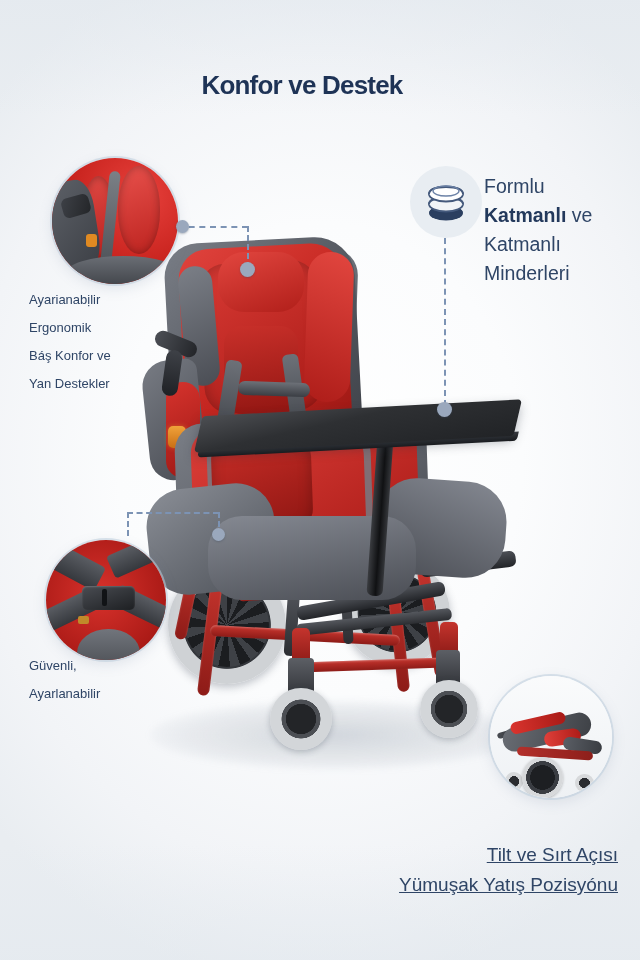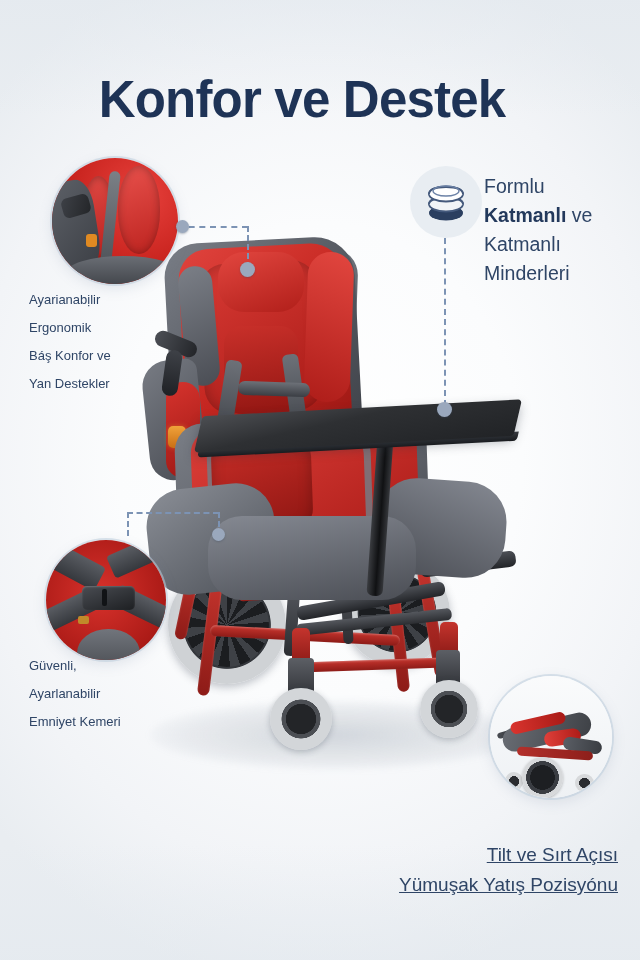--- a/index.html
+++ b/index.html
@@ -16,21 +16,21 @@
       radial-gradient(ellipse 70% 55% at 50% 48%, #ffffff 0%, #fbfcfd 45%, #f2f4f7 78%, #e9edf1 100%);
   }
   .poster::after{
     content:"";position:absolute;inset:0;pointer-events:none;
     background:linear-gradient(180deg, rgba(226,232,238,.55) 0%, rgba(255,255,255,0) 12%, rgba(255,255,255,0) 88%, rgba(226,232,238,.5) 100%);
   }
 
   
   .title{
     position:absolute;left:0;top:70px;width:604px;text-align:center;
-    font-size:51px;font-weight:700;letter-spacing:-0.8px;
+    font-size:26px;font-weight:700;letter-spacing:-0.8px;
     color:#1e3356;white-space:nowrap;
     z-index:40;
   }
 
   
   .callout{position:absolute;z-index:38;color:#2f4566;font-size:13px;line-height:28px;font-weight:400;}
   .callout .ln{display:block;white-space:nowrap;}
   .callout .strong{font-weight:700;color:#23395c;}
 
   #txt-head-support{left:29px;top:286px;}
@@ -376,21 +376,20 @@
   <div class="callout" id="txt-cushions">
     <span class="ln">Formlu</span>
     <span class="ln"><b class="strong">Katmanlı</b><span> ve</span></span>
     <span class="ln">Katmanlı</span>
     <span class="ln">Minderleri</span>
   </div>
 
   <div class="callout" id="txt-belt">
     <span class="ln">Güvenli,</span>
     <span class="ln">Ayarlanabilir</span>
-    <span class="ln">Emniyet Kemeri</span>
   </div>
 
   <div class="callout" id="txt-tilt">
     <span class="ln">Tilt ve Sırt Açısı</span>
     <span class="ln">Yümuşak Yatış Pozisyónu</span>
   </div>
 
 </div>
 
 </body></html>

